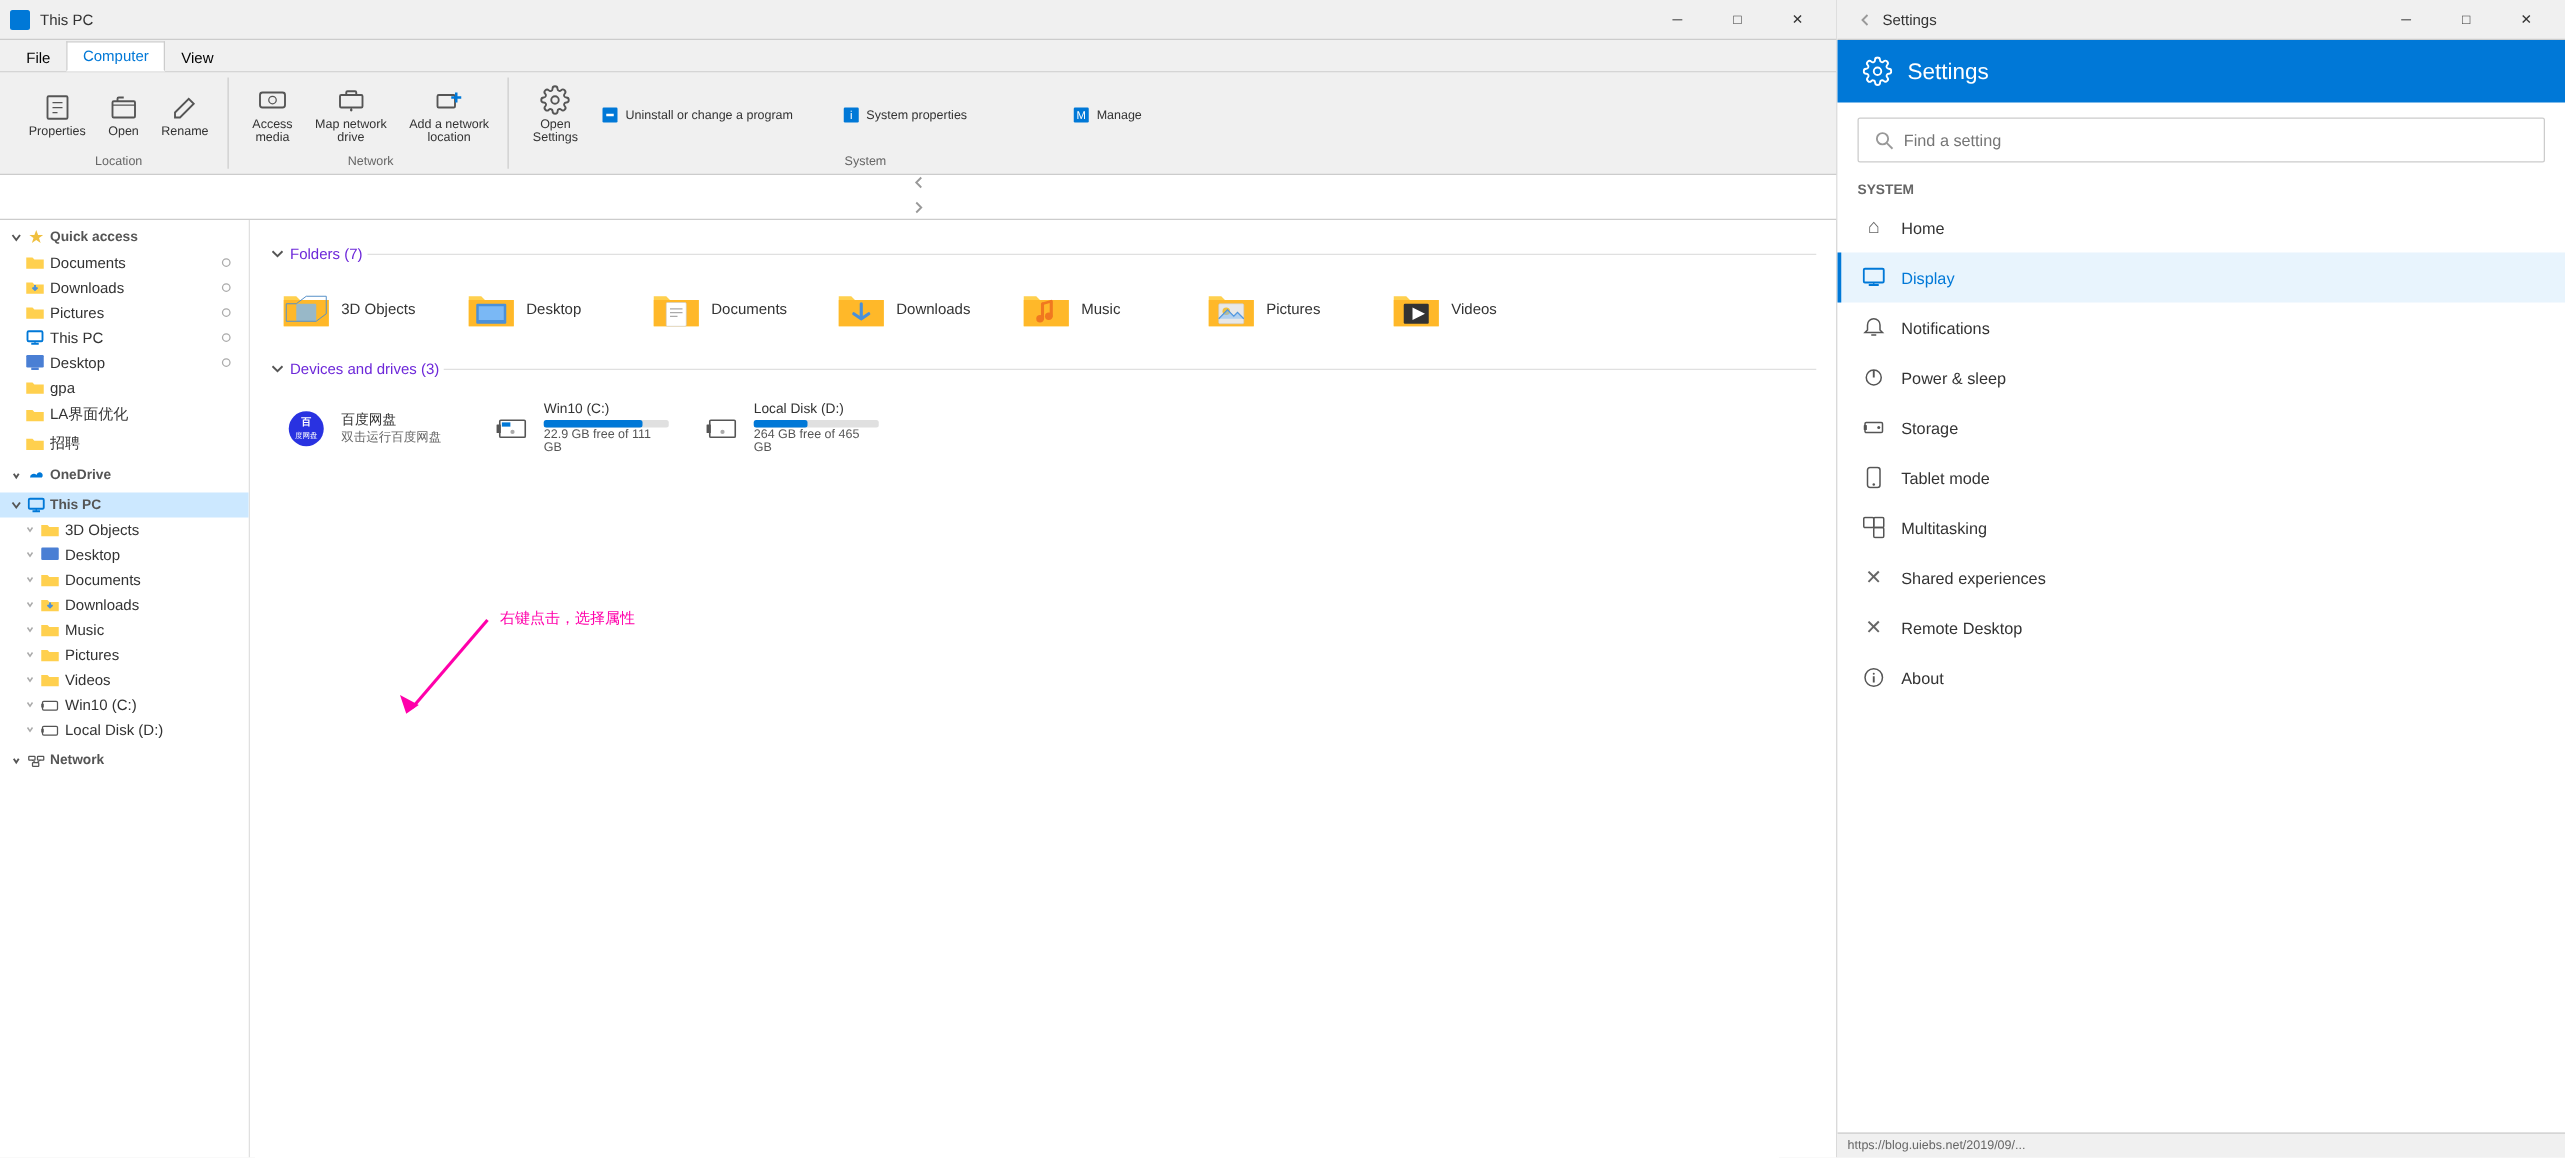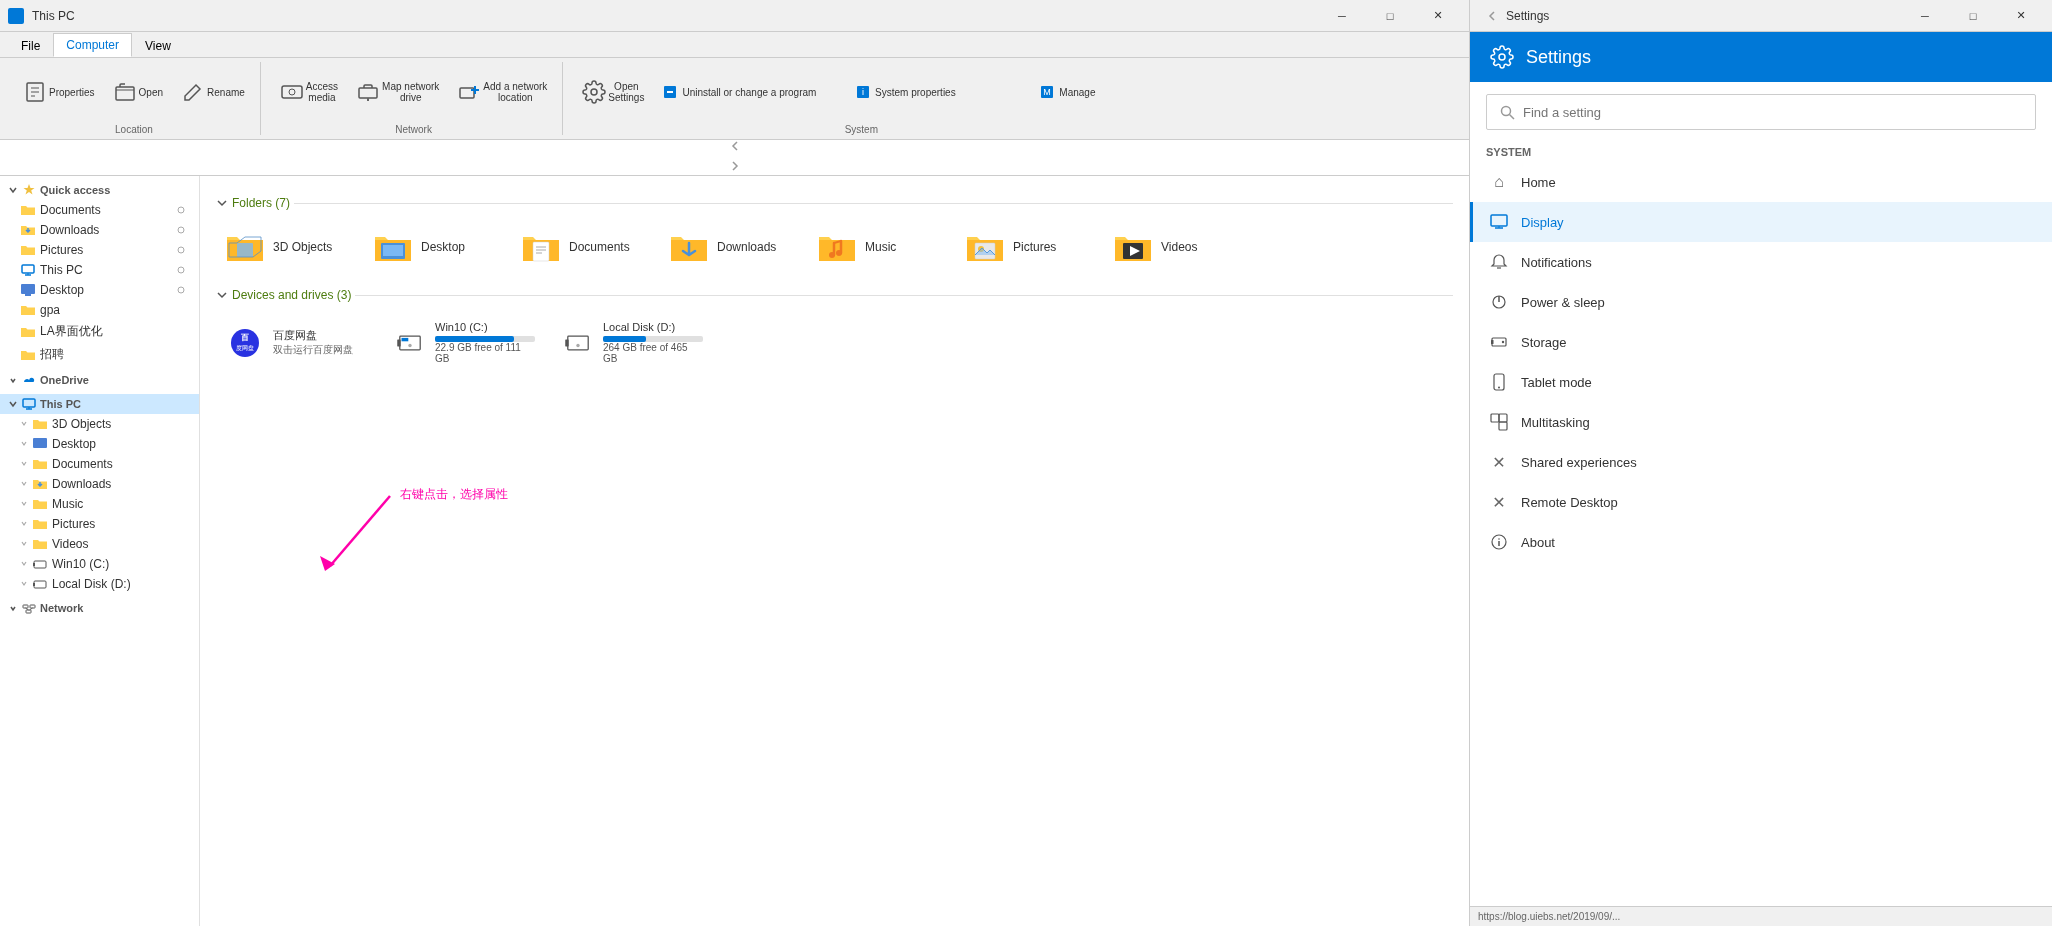--- a/index.html
+++ b/index.html
@@ -72,21 +72,21 @@
     }
     .ribbon-group:last-child { border-right: none; }
     .ribbon-group-items {
       display: flex;
       flex: 1;
       align-items: center;
       gap: 4px;
     }
     .ribbon-btn {
       display: flex;
-      flex-direction: row;
+      flex-direction: column;
       align-items: center;
       justify-content: center;
       padding: 2px 6px;
       cursor: pointer;
       border: 1px solid transparent;
       border-radius: 2px;
       font-size: 10px;
       gap: 2px;
       min-width: 36px;
     }
@@ -176,21 +176,21 @@
     }
 
     
     .section-header {
       display: flex;
       align-items: center;
       gap: 4px;
       margin-bottom: 12px;
       margin-top: 8px;
       font-size: 12px;
-      color: #4d7c0f;
+      color: #6d28d9;
     }
     .section-line {
       flex: 1;
       height: 1px;
       background: #e0e0e0;
     }
 
     
     .items-grid {
       display: flex;

